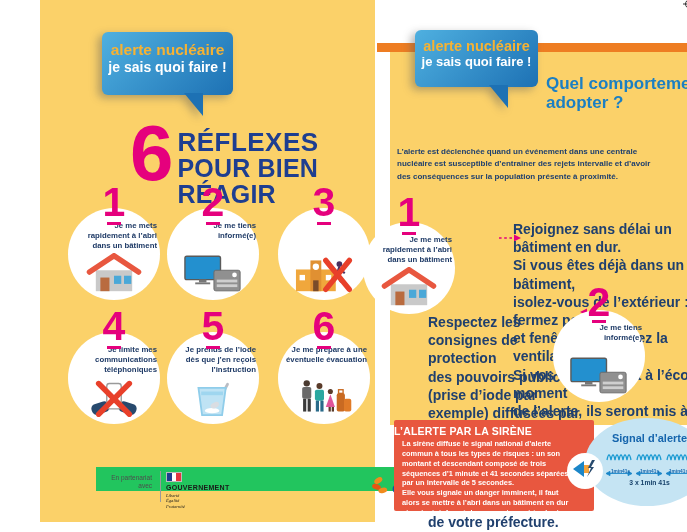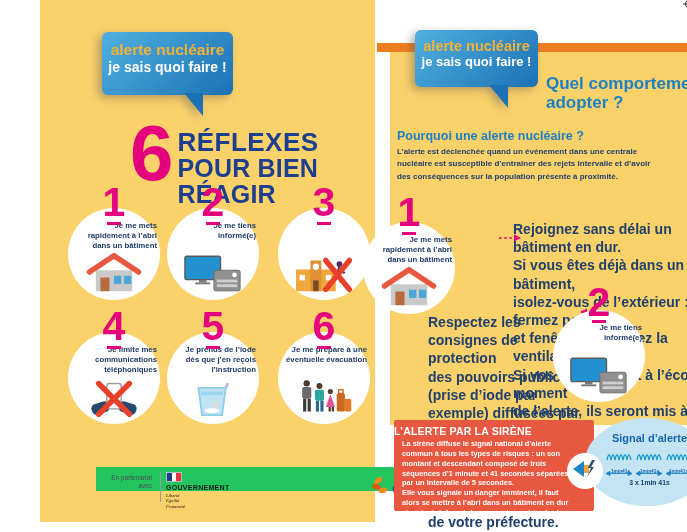--- a/index.html
+++ b/index.html
@@ -255,21 +255,20 @@
   <div class="abs right-yellow"></div>
 
   <div class="abs bubble" style="left:375px; top:30px; width:123px; height:57px; padding-top:8px;">
     <div class="l1" style="font-size:14.5px;">alerte nucléaire</div>
     <div class="l2" style="font-size:13px;">je sais quoi faire !</div>
     <div class="tail"></div>
   </div>
 
   <div class="abs rtitle pre">Quel comportement
 adopter ?</div>
-  <div class="abs why-h">Pourquoi une alerte nucléaire ?</div>
   <div class="abs why-b pre">L’alerte est déclenchée quand un événement dans une centrale
 nucléaire est susceptible d’entraîner des rejets intervalle et d’avoir
 des conséquences sur la population présente à proximité.</div>
 
   <div class="cell" style="left:363px; top:196px;">
     <div class="num">1</div>
     <div class="dash" style="top:36px;"></div>
     <div class="circle" style="top:26px;">
       <div class="lbl pre">Je me mets
 rapidement à l’abri

